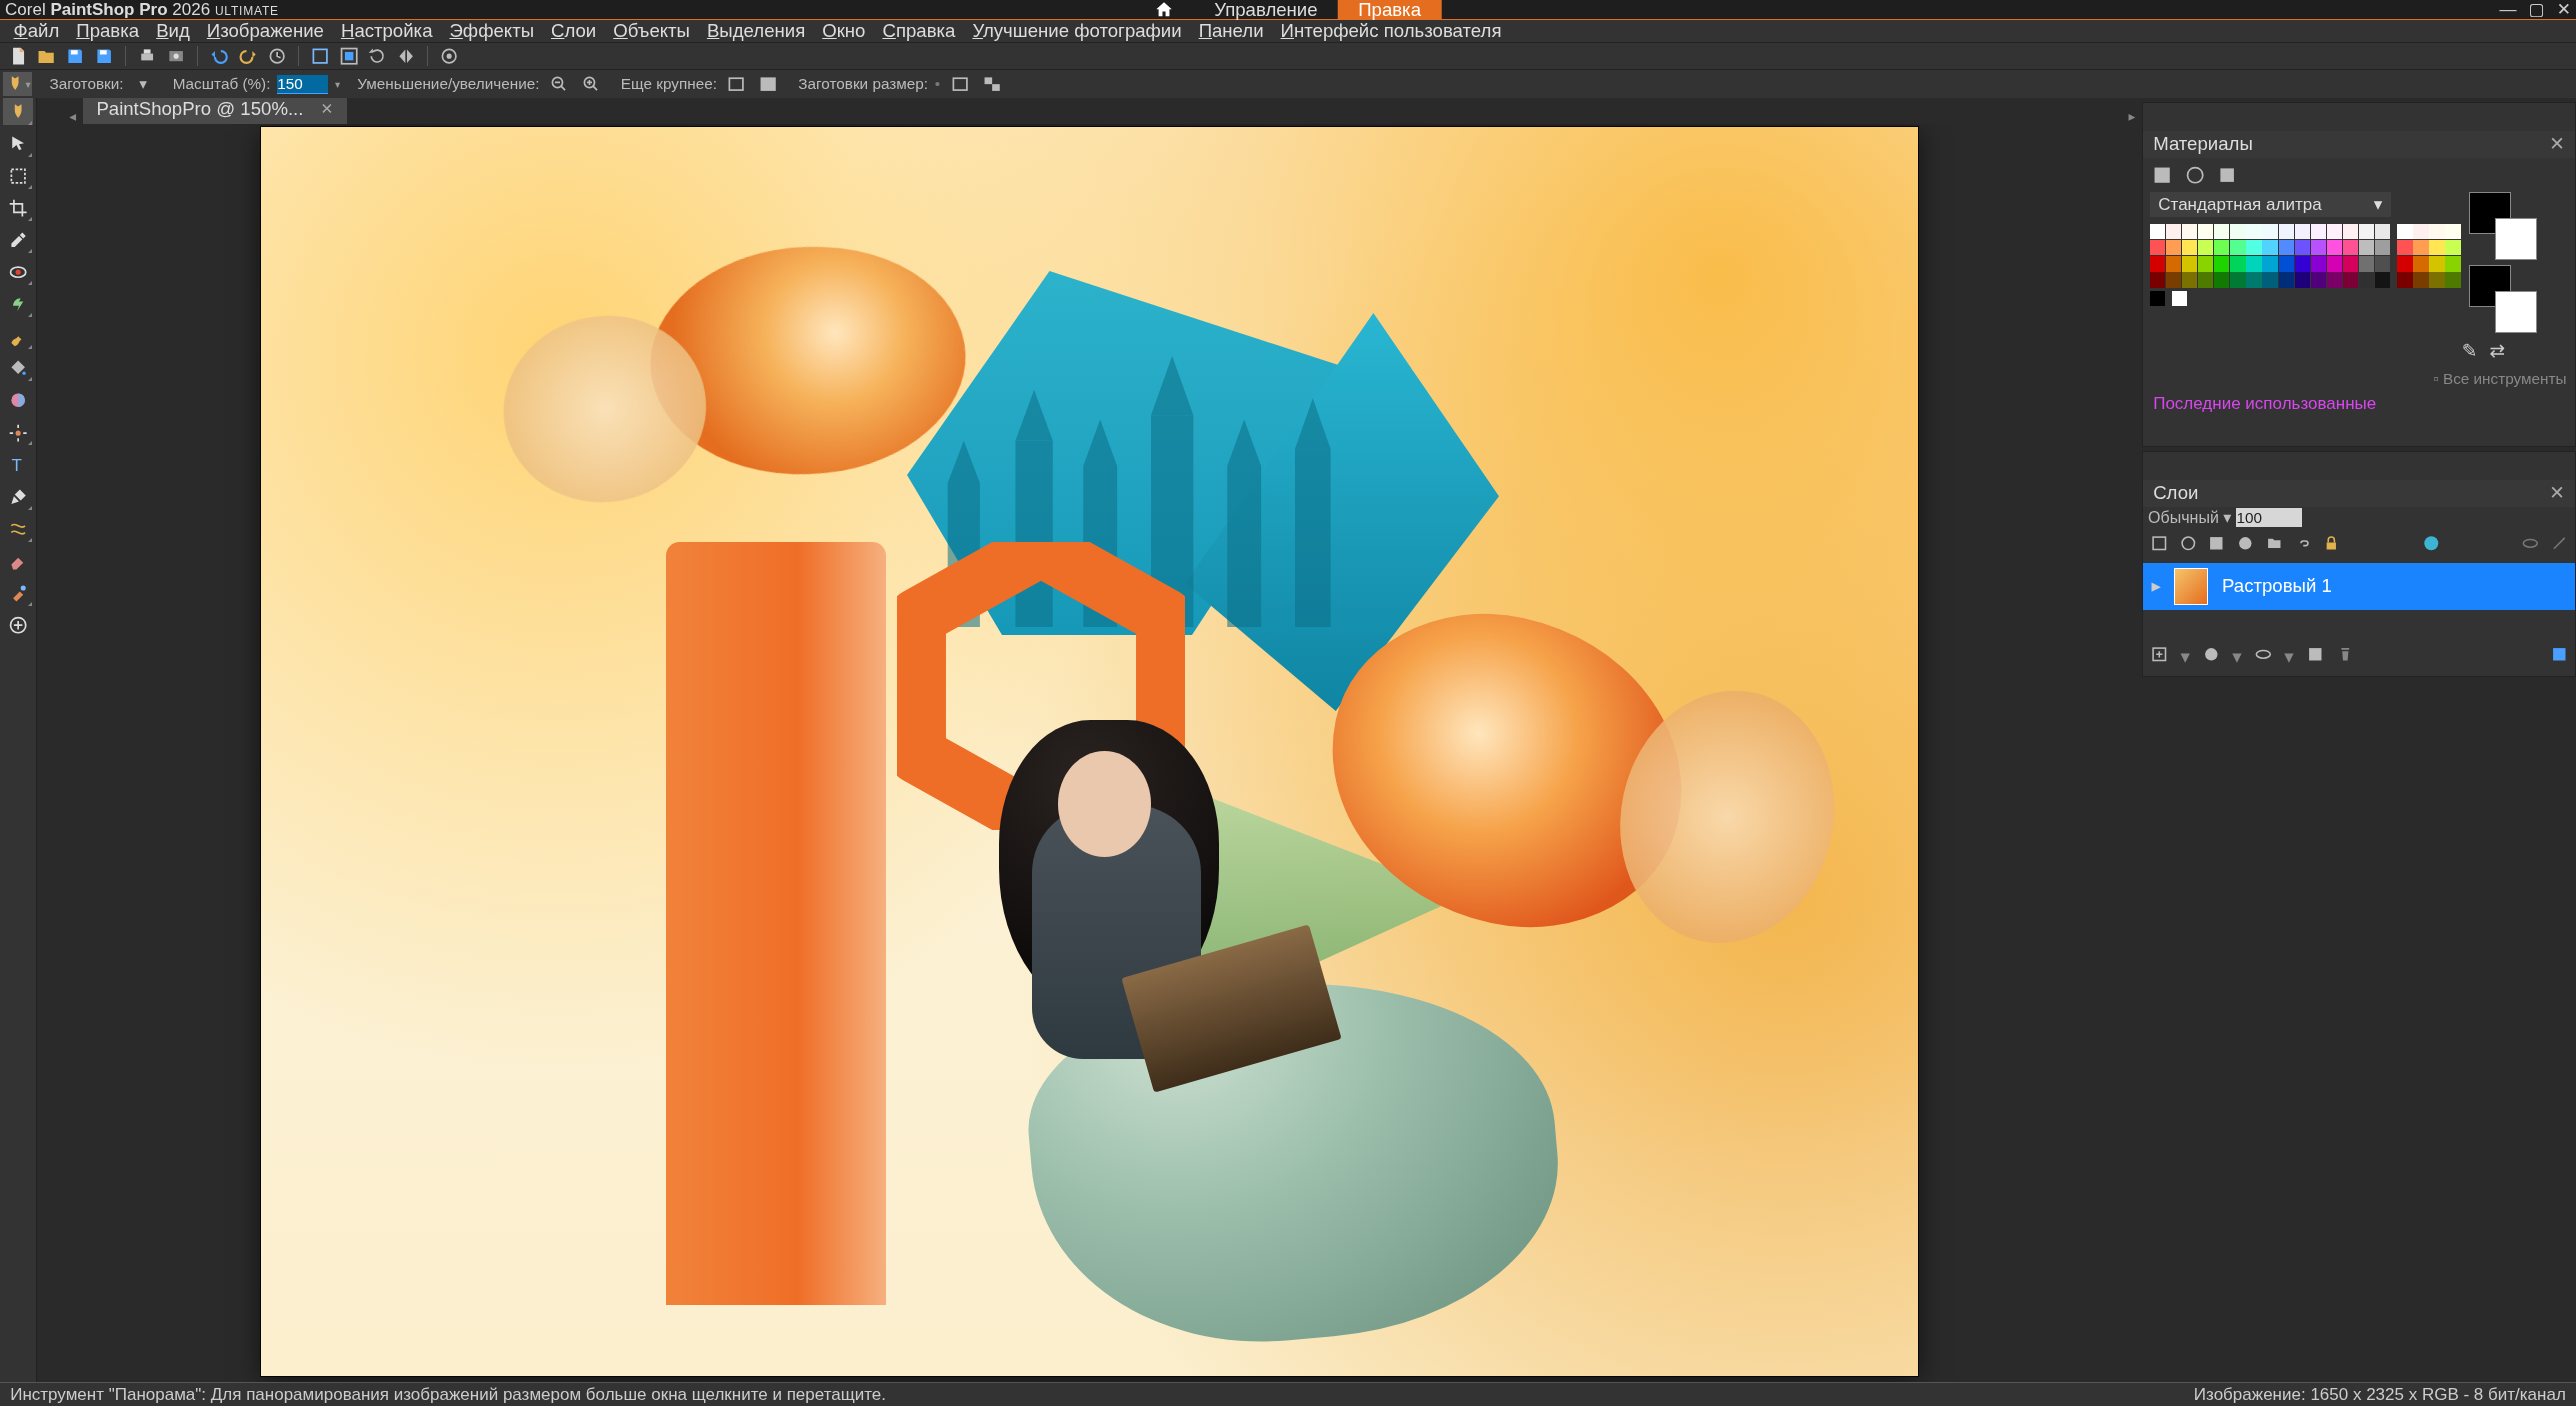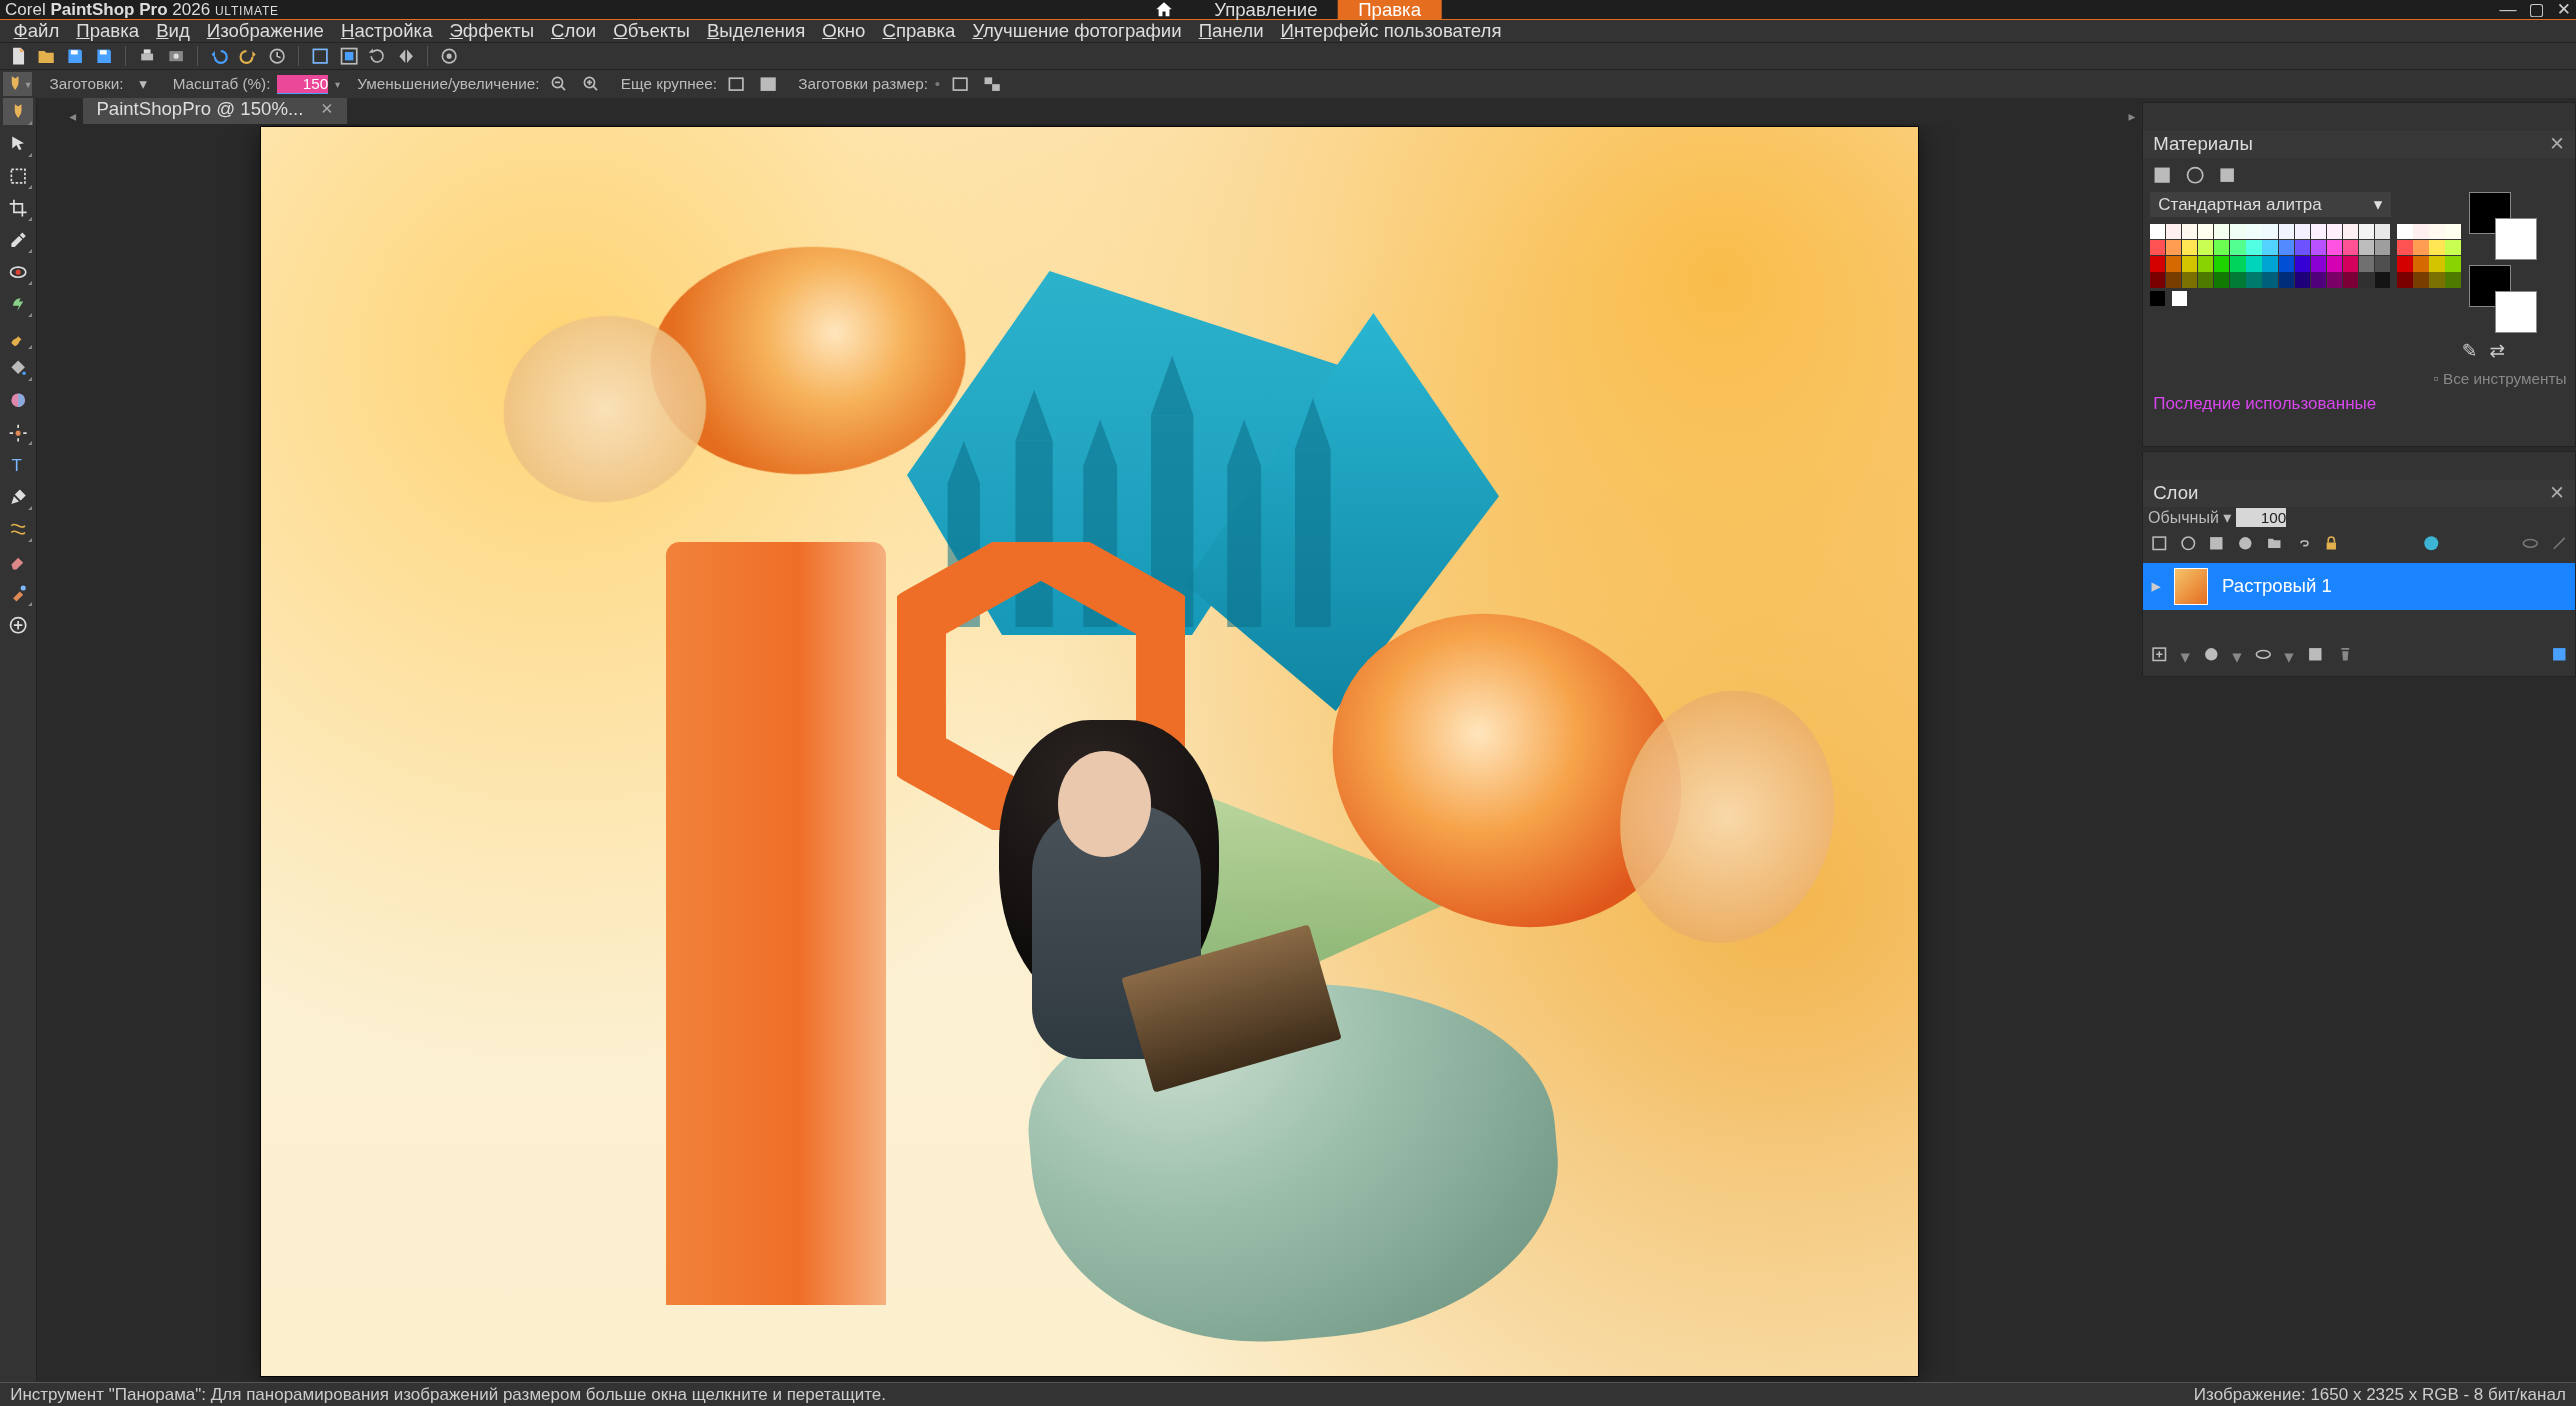--- a/index.html
+++ b/index.html
@@ -25,21 +25,21 @@
 
 
 .maintoolbar { height: 27px; background: #333; display: flex; align-items: center; padding: 0 5.1px; gap: 3.4px; border-top: 0.8px solid #222; }
 .tbtn { width: 25.4px; height: 24px; display: flex; align-items: center; justify-content: center; cursor: pointer; }
 .tbtn svg { width: 20.3px; height: 20.3px; }
 .tsep { width: 0.8px; height: 20.3px; background: #555; margin: 0 5.1px; }
 
 
 .optionsbar { height: 29px; background: #333; display: flex; align-items: center; padding: 0 3.4px; gap: 17px; border-top: 0.8px solid #222; font-size: 15.3px; color: #bbb; }
 .optionsbar .group { display: flex; align-items: center; gap: 6.8px; }
-.zoominput { width: 51px; height: 18.6px; background: #ec4899; border: none; border-bottom: 1.7px solid #4aa0ff; color: #fff; text-align: right; font-size: 15.3px; }
+.zoominput { width: 51px; height: 18.6px; background: #0369a1; border: none; border-bottom: 1.7px solid #4aa0ff; color: #fff; text-align: left; font-size: 15.3px; }
 .dropcaret { font-size: 10.2px; color: #999; }
 
 
 .mainrow { flex: 1; display: flex; overflow: hidden; background: #2a2a2a; }
 .toolbox { width: 37px; background: #333; display: flex; flex-direction: column; align-items: center; padding-top: 0; gap: 5.1px; border-right: 0.8px solid #222; }
 .tool { width: 30.5px; height: 27px; display: flex; align-items: center; justify-content: center; cursor: pointer; position: relative; }
 .tool.active { background: #555; }
 .tool svg { width: 20.3px; height: 20.3px; fill: #ccc; }
 .tool .dd { position: absolute; right: 0.8px; bottom: 0.8px; width: 0; height: 0; border-left: 4.2px solid transparent; border-bottom: 4.2px solid #888; }
 
@@ -67,21 +67,21 @@
 .fgsw { position: absolute; width: 42px; height: 42px; border: 1.7px solid #888; }
 .fgsw.a { top: 0; left: 0; }
 .fgsw.b { bottom: 0; right: 0; }
 .mat-tools { display: flex; gap: 12px; margin-top: 6.8px; align-items: center; }
 .alltools { text-align: right; color: #888; font-size: 15.3px; padding: 3.4px 8.5px; }
 .recent-hdr { height: 24px; padding: 0 10.2px; font-size: 17px; color: #d946ef; display: flex; align-items: center; background: #333; }
 .recent-body { height: 30.5px; }
 
 .layers-dd { display: flex; align-items: center; gap: 5.1px; padding: 1.7px 5.1px; font-size: 16px; }
 .layers-dd .bm { color: #bbb; }
-.opac-input { width: 50px; height: 18.6px; background: #d7d7d7; color: #222; border: none; text-align: right; font-size: 15.3px; }
+.opac-input { width: 66px; height: 18.6px; background: #d7d7d7; color: #222; border: none; text-align: left; font-size: 15.3px; }
 .layers-icons { display: flex; gap: 10.2px; padding: 5.1px 6.8px; align-items: center; background: #333; }
 .layers-icons svg { width: 18.6px; height: 18.6px; fill: #bbb; }
 .layer-row { height: 47px; background: #1a84ff; display: flex; align-items: center; gap: 13.6px; padding: 0 8.5px; }
 .layer-row .thumb { width: 34px; height: 37px; background: linear-gradient(135deg,#f6c46a,#e46d1f); border: 0.8px solid #fff; }
 .layer-row .lname { color: #fff; font-size: 18.6px; }
 .layers-bottom { display: flex; gap: 12px; padding: 6.8px; align-items: center; }
 .layers-bottom svg { width: 18.6px; height: 18.6px; fill: #bbb; }
 
 
 .statusbar { height: 25.4px; background: #333; display: flex; align-items: center; padding: 0 10.2px; font-size: 17px; color: #ccc; border-top: 0.8px solid #555; }

